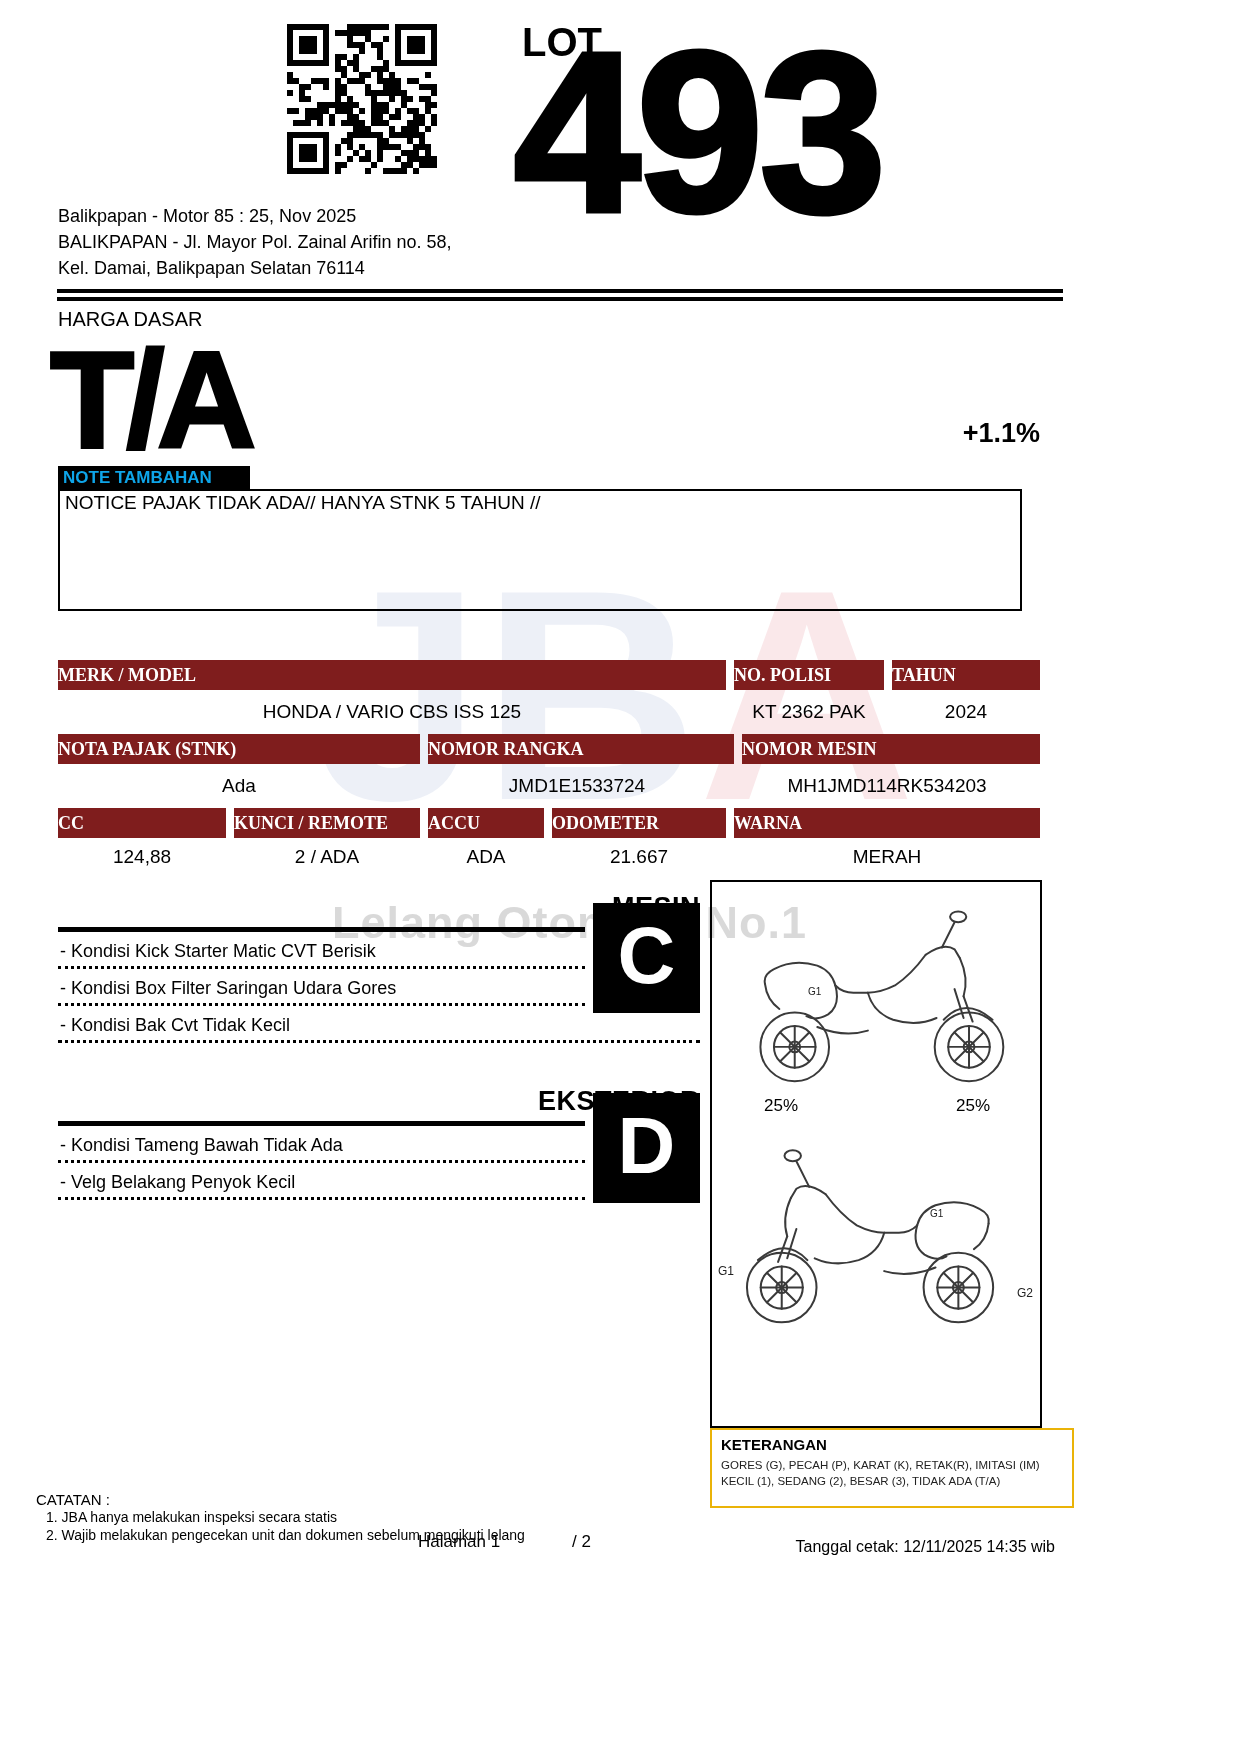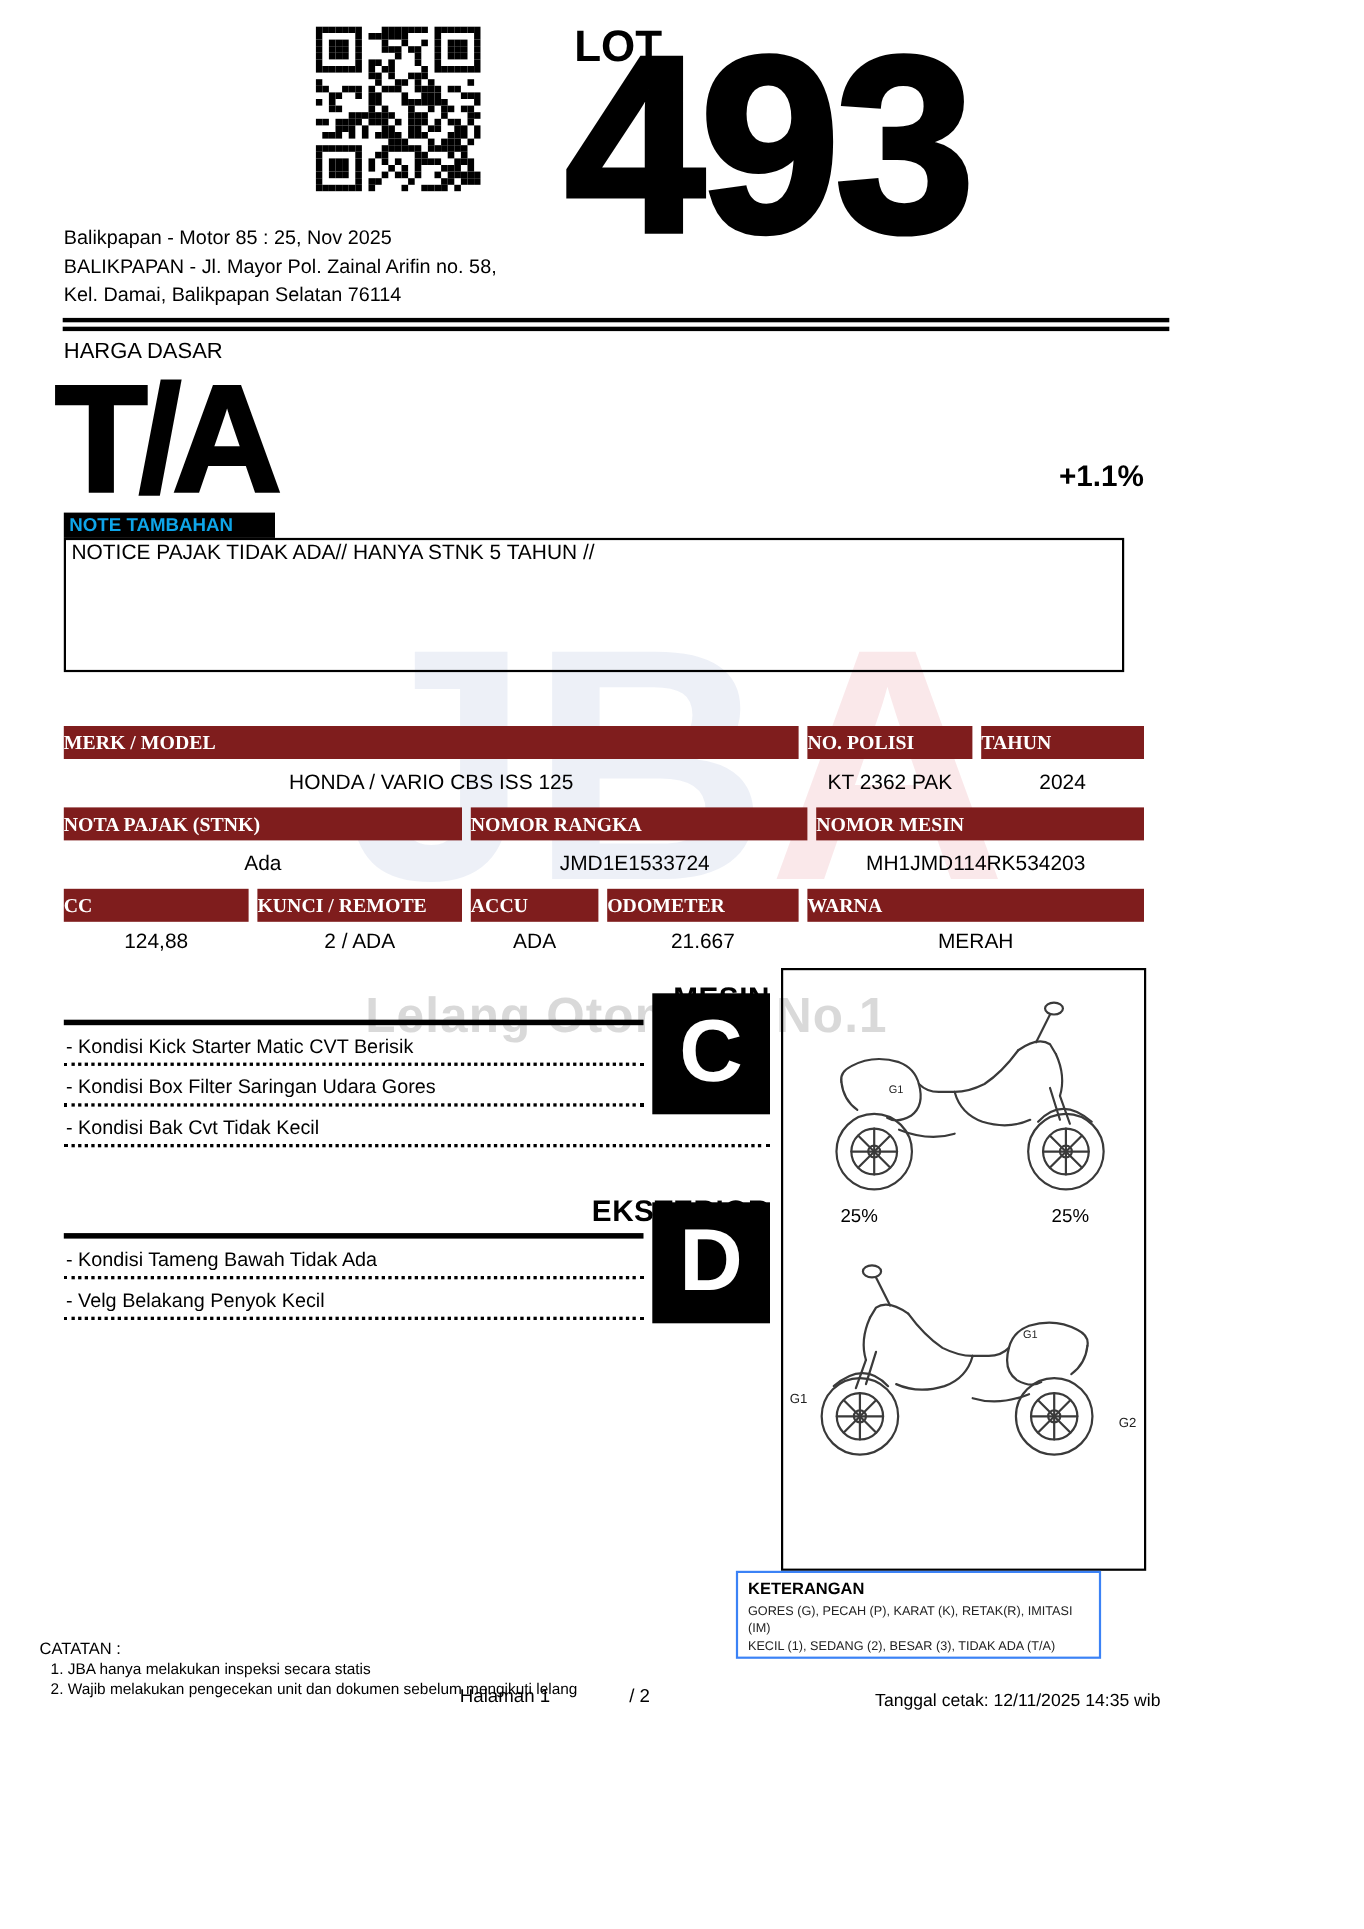--- a/index.html
+++ b/index.html
@@ -64,22 +64,22 @@
   .scooter-bottom { position:absolute; left:13px; top:250px; width:302px; height:205px; transform:scaleX(-1); }
   .pct { position:absolute; font-size:17px; }
   .pct-left { left:52px; top:214px; }
   .pct-right { left:244px; top:214px; }
   .glabel { position:absolute; font-size:12px; color:#222; }
   .g1-edge { left:6px; top:382px; }
   .g2-edge { left:305px; top:404px; }
   .g-part-top { left:96px; top:104px; font-size:10px; }
   .g-part-bottom { left:218px; top:326px; font-size:10px; }
 
-  .ket { position:absolute; left:669px; top:1428px; width:332px; height:80px;
-    border:2px solid #3b82f6; padding:6px 9px; }
+  .ket { position:absolute; left:710px; top:1428px; width:364px; height:80px;
+    border:2px solid #eab308; padding:6px 9px; }
   .ket-title { font-size:15px; font-weight:bold; margin-bottom:4px; }
   .ket-line { font-size:11.5px; color:#222; line-height:16px; }
 
   
   .catatan { position:absolute; left:36px; top:1491px; font-size:15px; }
   .catatan .item { font-size:14px; margin-left:10px; line-height:18px; }
   .page-num { position:absolute; left:418px; top:1532px; font-size:17px; }
   .page-total { position:absolute; left:572px; top:1532px; font-size:17px; }
   .print-date { position:absolute; left:740px; top:1538px; width:315px; text-align:right; font-size:16px; }
 

